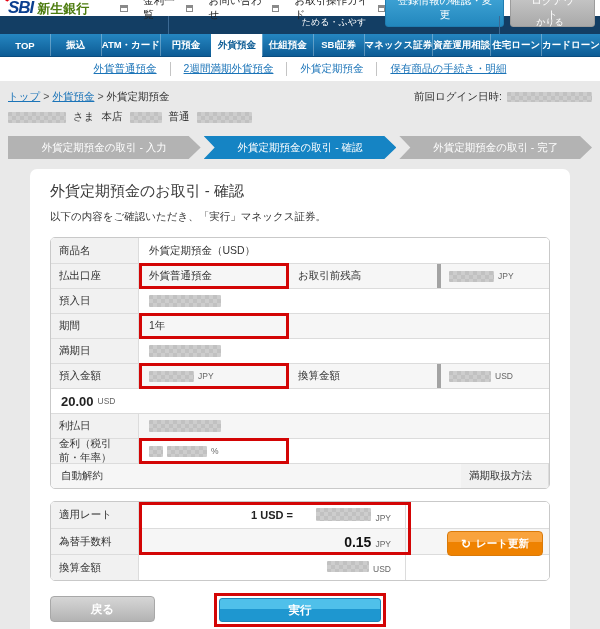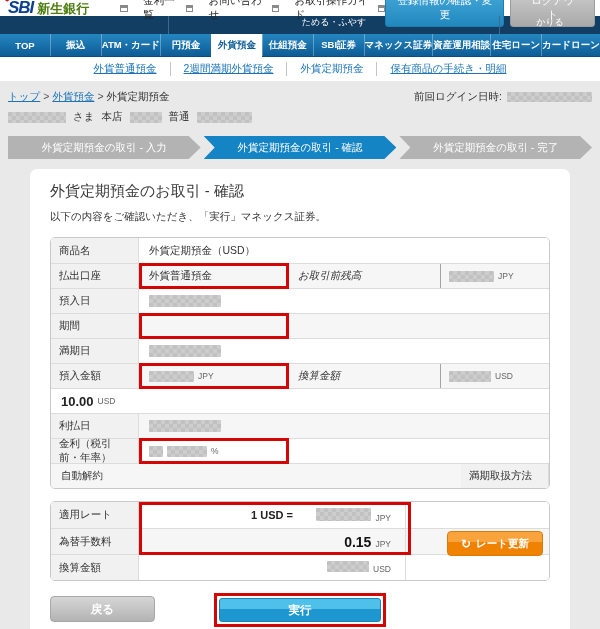--- a/index.html
+++ b/index.html
@@ -61,21 +61,21 @@
   .panel-sub { font-size:10.5px; color:#333; margin-bottom:13px; }
   
   .tablewrap { position:relative; border:1px solid #c9c9c9; border-radius:5px; overflow:hidden; font-size:10.5px; }
   .trow { display:flex; height:25px; background:#fff; }
   .trow + .trow { border-top:1px solid #dcdcdc; }
   .trow:nth-child(even) { background:#f6f6f6; }
   .tcell { display:flex; align-items:center; }
   .tlabel { width:88px; background:#f1f1f1; padding:0 8px; border-right:1px solid #dcdcdc; flex-shrink:0; }
   .tval { flex:1; padding:0 10px; }
   .tval.narrow { flex:0 0 149px; border-right:1px solid #dcdcdc; }
-  .tlabel2 { flex:0 0 153px; padding:0 10px; border-right:1px solid #a3a3a3;font-style:italic; }
+  .tlabel2 { flex:0 0 153px; padding:0 10px; border-right:4px solid #a3a3a3; }
   .tval2 { flex:1; padding:0 8px; }
   .unit { font-size:8.5px; color:#666; margin-left:4px; }
   .big { font-weight:bold; font-size:13px; color:#222; }
   .t2 { margin-top:12px; }
   .t2 .trow { height:26px; }
   .t2 .tval-mid { flex:0 0 267px; border-right:1px solid #dcdcdc; position:relative; }
   .t2 .mid { position:absolute; left:0; right:0; text-align:center; font-weight:bold; font-size:11px; color:#222; }
   .t2 .rightval { position:absolute; right:14px; display:flex; align-items:baseline; }
   .t2 .tbtncell { flex:1; position:relative; }
   .rate-btn { position:absolute; top:29px; right:6px; width:96px; height:25px; border:1px solid #d97a0a; border-radius:4px;
@@ -195,20 +195,21 @@
       </div>
     </div>
     <div class="trow">
       <div class="tcell tlabel">預入日</div>
       <div class="tcell tval">
           <span class="redacted" style="width:72px;height:12px;"></span>
         </div>
     </div>
     <div class="trow">
       <div class="tcell tlabel">期間</div>
+      <div class="tcell tval">1年</div>
     </div>
     <div class="trow">
       <div class="tcell tlabel">満期日</div>
       <div class="tcell tval">
           <span class="redacted" style="width:72px;height:12px;"></span>
         </div>
     </div>
     <div class="trow">
       <div class="tcell tlabel">預入金額</div>
       <div class="tcell tval narrow">
@@ -216,21 +217,21 @@
         <span class="unit">JPY</span>
       </div>
       <div class="tcell tlabel2">換算金額</div>
       <div class="tcell tval2">
         <span class="redacted" style="width:42px;height:11px;"></span>
         <span class="unit">USD</span>
       </div>
     </div>
     <div class="trow">
       <div class="tcell tval">
-        <span class="big">10.00</span>
+        <span class="big">20.00</span>
         <span class="unit">USD</span>
       </div>
     </div>
     <div class="trow">
       <div class="tcell tlabel">利払日</div>
       <div class="tcell tval">
           <span class="redacted" style="width:72px;height:12px;"></span>
         </div>
     </div>
     <div class="trow">

